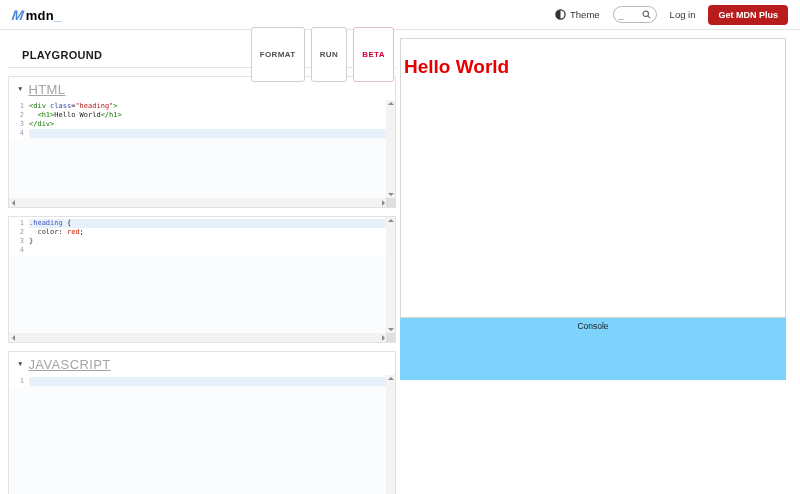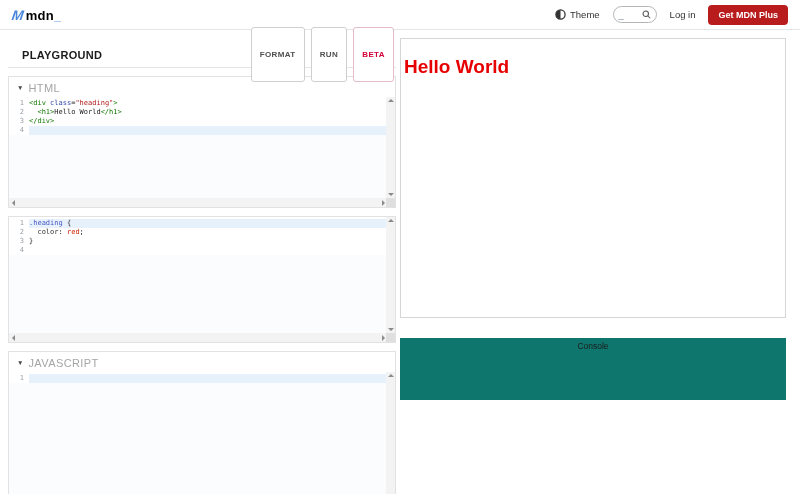--- a/index.html
+++ b/index.html
@@ -35,21 +35,21 @@
   .pg-title{font-size:11px;font-weight:700;letter-spacing:.3px;color:#1b1b1b;}
   .tb-buttons{display:flex;gap:6px;}
   .tb-btn{background:#fff;border:1px solid #cfcfcf;border-radius:3px;color:#4f4f4f;
           font-size:8px;font-weight:600;letter-spacing:.4px;padding:22px 8px;font-family:inherit;cursor:pointer;}
   .tb-btn.reset{color:#d30038;border-color:#e3bcc8;}
   
   .editor{border:1px solid #e2e2e2;margin-bottom:8px;display:flex;flex-direction:column;box-sizing:border-box;background:#fff;}
   .ed-html{height:132px;} .ed-css{height:127px;} .ed-js{height:164px;}
   .ed-head{display:flex;align-items:center;gap:5px;padding:5px 8px 3px 8px;cursor:pointer;}
   .tri{font-size:6.5px;color:#4a4a4a;line-height:1;}
-  .ed-label{font-size:11px;color:#a5a5a5;letter-spacing:.4px;}
+  .ed-label{font-size:13px;color:#a5a5a5;letter-spacing:.4px;text-decoration:underline;}
   .ed-body{flex:1;display:flex;min-height:0;}
   .code{flex:1;min-width:0;font-family:"DejaVu Sans Mono",monospace;font-size:7px;line-height:9px;
         padding-top:2px;display:flex;flex-direction:column;cursor:text;overflow:hidden;}
   .line{display:flex;}
   .ln{width:15px;flex:none;text-align:right;padding-right:5px;color:#9aa0a6;}
   .lc{flex:1;white-space:pre;min-height:9px;color:#1b1b1b;}
   .line.active .lc{background:#e7f1fb;}
   .fill{flex:1;background:#fbfcfd;}
   .tk-plain{color:#1b1b1b}.tk-tag{color:#117700}.tk-attr{color:#3344aa}
   .tk-str{color:#b01919}.tk-sel{color:#4556c8}.tk-prop{color:#333}.tk-val{color:#cc2200}
@@ -59,21 +59,21 @@
   .arr{width:0;height:0;border:3px solid transparent;display:block;}
   .arr.up{border-bottom-color:#8a8a8a;border-top-width:0;}
   .arr.dn{border-top-color:#8a8a8a;border-bottom-width:0;}
   .arr.lt{border-right-color:#8a8a8a;border-left-width:0;margin-left:3px;}
   .arr.rt{border-left-color:#8a8a8a;border-right-width:0;margin-right:1px;}
   .hsp{flex:1;}
   .corner{width:9px;height:9px;background:#dfdfdf;flex:none;}
   
   .output{height:280px;border:1px solid #d5d5d5;background:#fff;box-sizing:border-box;overflow:hidden;}
   .output h1{font-size:19px;font-weight:700;margin:17px 0 0 3px;font-family:"Liberation Sans",sans-serif;}
-  .console{height:62px;background:#0f766e;margin-top:20px;}
+  .console{height:62px;background:#7dd3fc;}
   .console-title{text-align:center;font-size:8.5px;color:#1b1b1b;padding-top:3px;}
   
   .icon svg{display:block;}
 </style>
 </head>
 <body>
 
 <div class="page">
 
   <header class="hdr">

